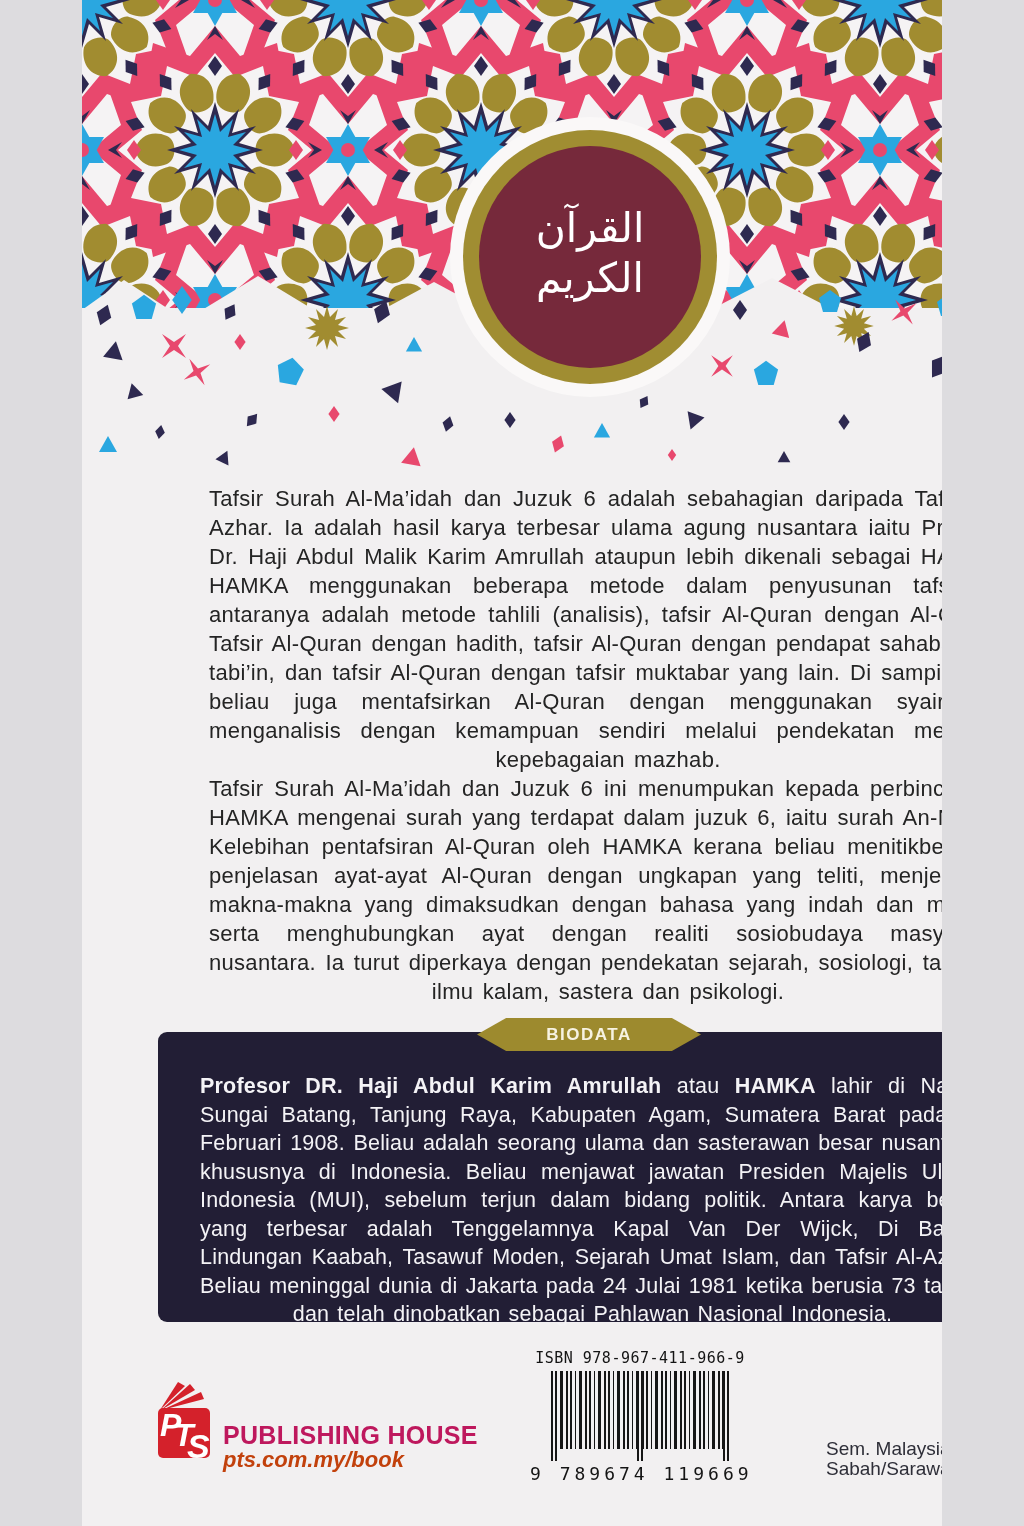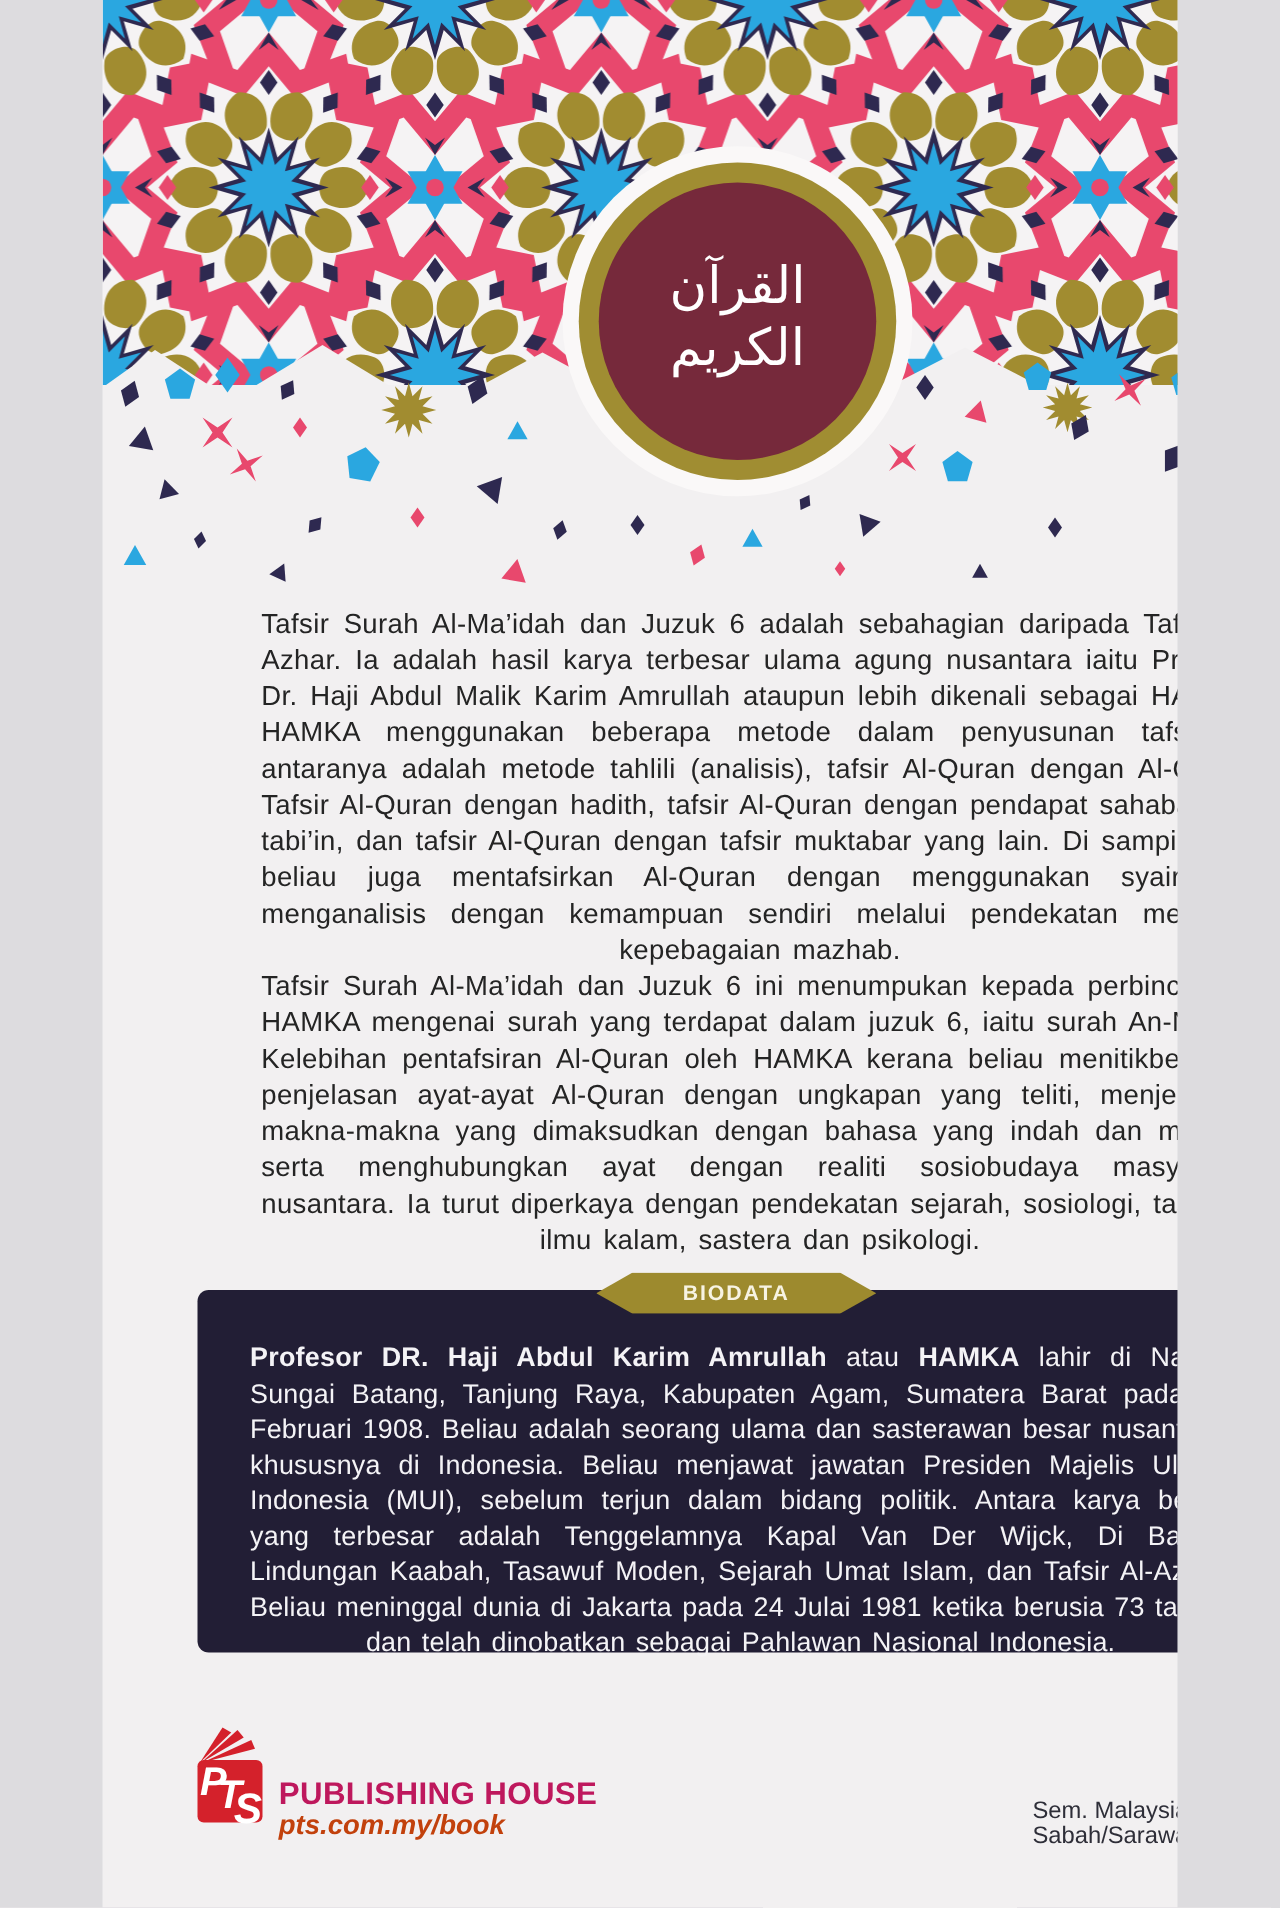--- a/index.html
+++ b/index.html
@@ -230,20 +230,32 @@
     <rect x="6" y="30" width="52" height="50" rx="5" fill="#d4212b"></rect>
     <g font-family="Liberation Sans, sans-serif" font-weight="bold" font-style="italic" fill="#ffffff">
       <text x="8" y="58" font-size="32">P</text>
       <text x="22" y="68" font-size="32">T</text>
       <text x="35" y="80" font-size="34">S</text>
     </g>
   </svg>
   <div class="pub-name">PUBLISHING HOUSE</div>
   <div class="pub-url">pts.com.my/book</div>
 
+  <div class="barcode">
+    <div class="bc-label">ISBN 978-967-411-966-9</div>
+    <div class="bc-bars">
+      <div class="guard g1"></div>
+        <div class="guard g2"></div>
+      <div class="guard g3"></div>
+        <div class="guard g4"></div>
+      <div class="guard g5"></div>
+        <div class="guard g6"></div>
+    </div>
+    <div class="bc-digits">9 789674 119669</div>
+  </div>
 
   <div class="prices">
     <div class="price-row">
       <span class="region">Sem. Malaysia</span>
       <span class="price">RM25.00</span>
     </div>
     <div class="price-row">
       <span class="region">Sabah/Sarawak</span>
       <span class="price">RM28.00</span>
     </div>

